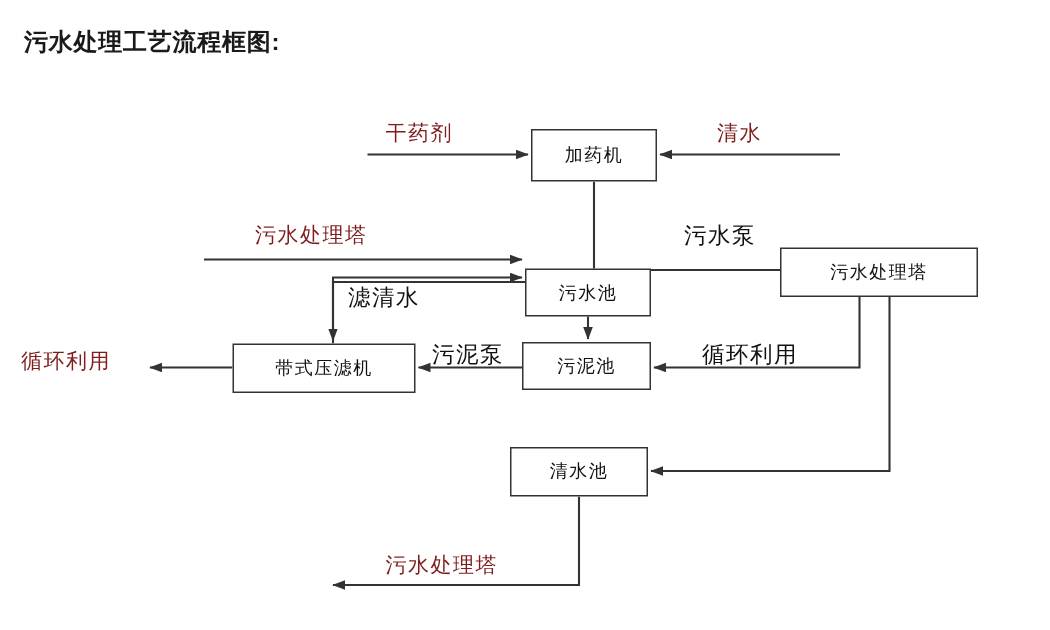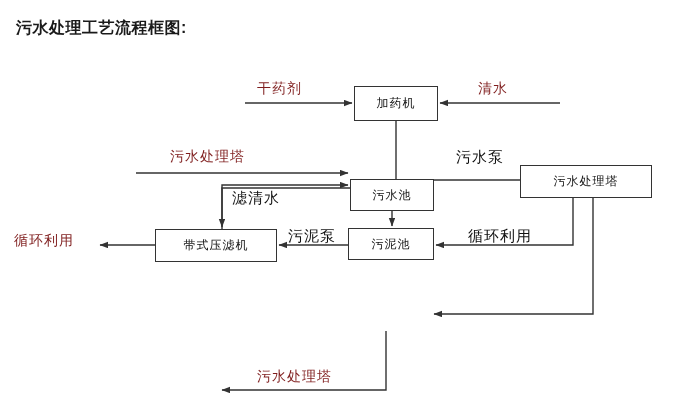--- a/index.html
+++ b/index.html
@@ -122,20 +122,23 @@
   </div>
 
   <div class="node" style="left:155px; top:229px; width:122px; height:33px;">
     <span>带式压滤机</span>
   </div>
 
   <div class="node" style="left:348px; top:228px; width:86px; height:32px;">
     <span>污泥池</span>
   </div>
 
+  <div class="node" style="left:340px; top:298px; width:92px; height:33px;">
+    <span>清水池</span>
+  </div>
 
   <div class="terminal-label" style="left:257px; top:80px;">干药剂</div>
 
   <div class="terminal-label" style="left:478px; top:80px;">清水</div>
 
   <div class="terminal-label" style="left:170px; top:148px;">污水处理塔</div>
 
   <div class="terminal-label" style="left:14px; top:232px;">循环利用</div>
 
   <div class="terminal-label" style="left:257px; top:368px;">污水处理塔</div>

